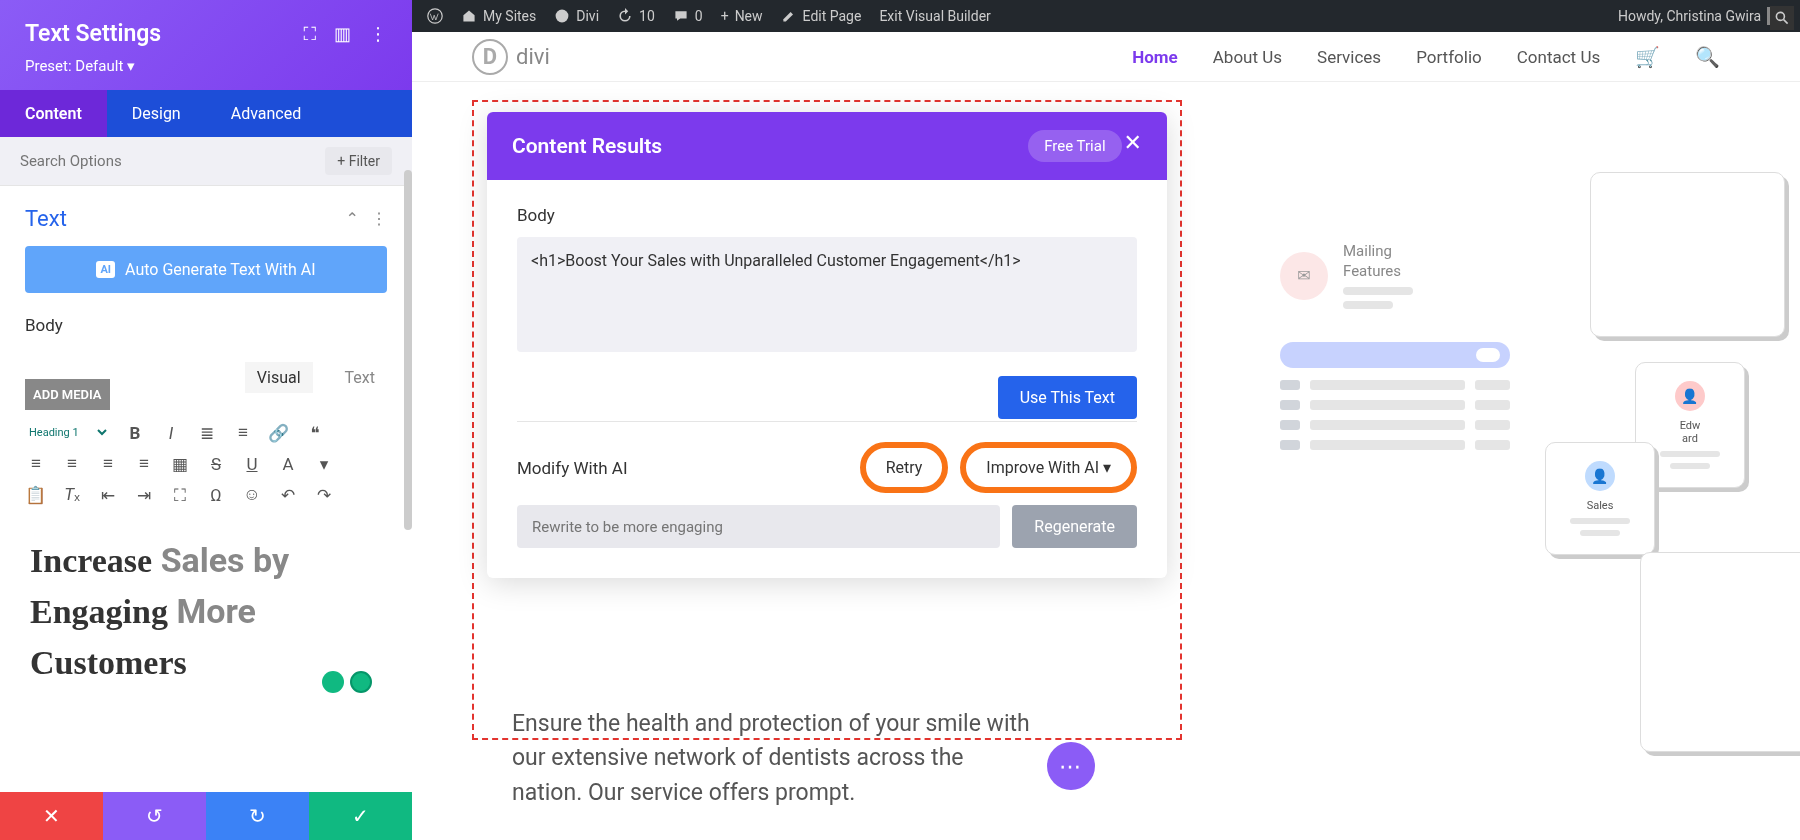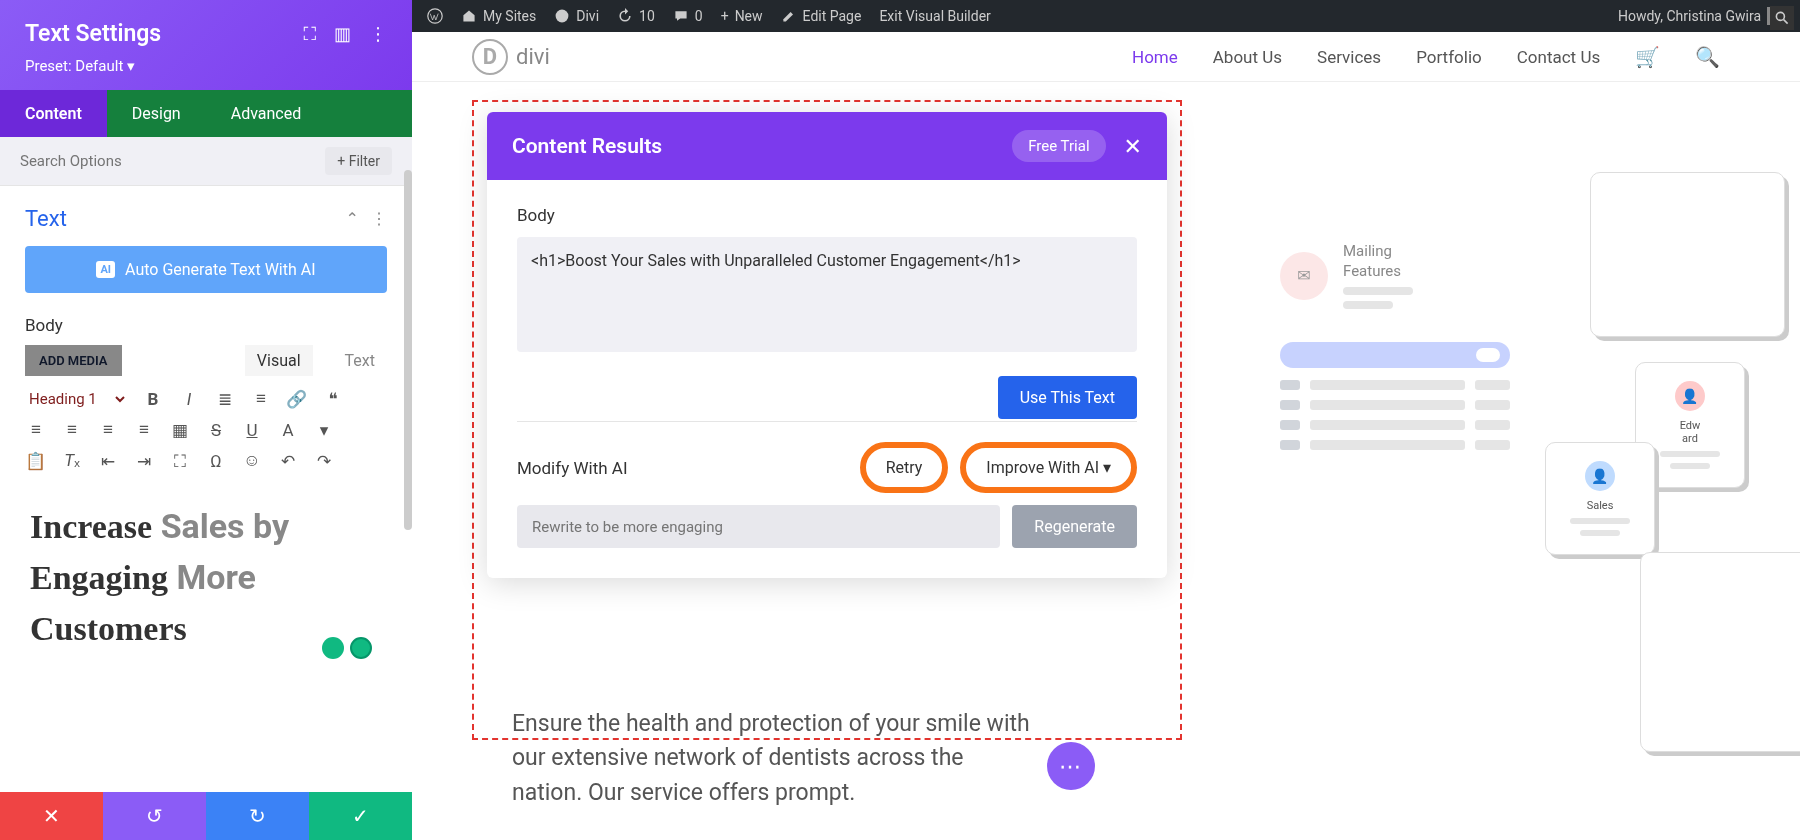--- a/index.html
+++ b/index.html
@@ -5,45 +5,45 @@
 * { margin: 0; padding: 0; box-sizing: border-box; font-family: -apple-system, BlinkMacSystemFont, "Segoe UI", Roboto, sans-serif; }
 body { width: 1800px; height: 840px; overflow: hidden; background: #f5f5f5; position: relative; }
 
 
 .sidebar { position: absolute; left: 0; top: 0; width: 412px; height: 100%; background: #fff; display: flex; flex-direction: column; }
 .sidebar-header { background: linear-gradient(135deg, #8b5cf6, #7c3aed); padding: 20px 25px 15px; color: #fff; }
 .sidebar-title-row { display: flex; justify-content: space-between; align-items: center; }
 .sidebar-title { font-size: 23px; font-weight: 600; }
 .sidebar-title-icons { display: flex; gap: 18px; font-size: 18px; }
 .preset-row { margin-top: 10px; font-size: 15px; }
-.tabs { display: flex; background: #15803d; }
+.tabs { display: flex; background: #1d4ed8; }
 .tab { padding: 14px 25px; color: #fff; font-size: 16px; cursor: pointer; }
 .tab.active { background: #6d28d9; font-weight: 600; }
 .search-row { display: flex; align-items: center; padding: 10px 20px; background: #f0f0f5; border-bottom: 1px solid #e5e5e5; }
 .search-input { flex: 1; border: none; background: transparent; font-size: 15px; color: #888; outline: none; }
 .filter-btn { background: #e8e8ed; border: none; padding: 6px 12px; font-size: 14px; color: #555; cursor: pointer; border-radius: 4px; }
 
 .sidebar-body { flex: 1; overflow-y: auto; padding: 20px 25px; position: relative; }
 .section-toggle { display: flex; justify-content: space-between; align-items: center; margin-bottom: 15px; }
 .section-label { color: #2563eb; font-size: 22px; font-weight: 400; }
 .section-icons { display: flex; gap: 12px; color: #888; }
 .auto-gen-btn { width: 100%; background: #60a5fa; color: #fff; border: none; padding: 14px; font-size: 16px; border-radius: 4px; cursor: pointer; display: flex; align-items: center; justify-content: center; gap: 10px; }
 .auto-gen-btn .ai-icon { background: #fff; color: #60a5fa; padding: 2px 4px; border-radius: 3px; font-size: 11px; font-weight: bold; }
 
 .body-label { margin-top: 22px; font-size: 17px; color: #333; }
 .media-row { display: flex; justify-content: space-between; align-items: center; margin-top: 10px; }
-.add-media-btn { background: #888; color: #0f172a; border: none; padding: 8px 14px; font-size: 13px; font-weight: 600; cursor: pointer; }
+.add-media-btn { background: #888; color: #ffffff; border: none; padding: 8px 8px; font-size: 13px; font-weight: 600; cursor: pointer; margin-top: 34px; }
 .vt-tabs { display: flex; gap: 20px; font-size: 16px; color: #888; }
 .vt-tab { padding: 6px 12px; cursor: pointer; }
 .vt-tab.active { background: #f5f5f5; color: #333; }
 
 .toolbar { margin-top: 12px; }
 .toolbar-row { display: flex; gap: 14px; align-items: center; margin-bottom: 10px; color: #555; font-size: 17px; }
 .toolbar-item { width: 22px; text-align: center; cursor: pointer; }
-.heading-select { border: none; font-size: 15px; color: #7f1d1d; background: transparent; padding-right: 15px; }
+.heading-select { border: none; font-size: 11px; color: #0f766e; background: transparent; padding-right: 15px; }
 
 .editor-content { margin-top: 15px; padding: 15px 5px; font-family: Georgia, serif; font-size: 34px; line-height: 1.5; color: #333; font-weight: 700; position: relative; }
 .editor-content .gray { color: #888; }
 .grammarly { position: absolute; bottom: 10px; right: 15px; display: flex; gap: 6px; }
 .grammarly span { width: 22px; height: 22px; border-radius: 50%; display: inline-block; }
 .g1 { background: #10b981; }
 .g2 { background: #10b981; border: 2px solid #059669; }
 
 .bottom-actions { display: flex; height: 48px; }
 .bottom-actions > div { flex: 1; display: flex; align-items: center; justify-content: center; color: #fff; font-size: 20px; cursor: pointer; }
@@ -62,32 +62,32 @@
 .wpbar-left, .wpbar-right { display: flex; align-items: center; gap: 18px; }
 .wpbar-item { display: flex; align-items: center; gap: 6px; cursor: pointer; }
 .wpbar svg { width: 16px; height: 16px; fill: #ccc; }
 .avatar { width: 18px; height: 18px; background: #888; }
 
 
 .sitenav { height: 50px; display: flex; align-items: center; justify-content: space-between; padding: 0 80px 0 60px; border-bottom: 1px solid #eee; }
 .logo { display: flex; align-items: center; gap: 8px; color: #888; font-size: 22px; }
 .logo-circle { width: 36px; height: 36px; border: 2px solid #aaa; border-radius: 50%; display: flex; align-items: center; justify-content: center; font-weight: bold; color: #aaa; }
 .nav-items { display: flex; gap: 35px; align-items: center; font-size: 17px; color: #555; }
-.nav-items .active { color: #7c3aed; font-weight: 400; }
+.nav-items .active { color: #7c3aed; font-weight: 700; }
 .nav-icon { font-size: 20px; color: #555; }
 
 
 .canvas { position: relative; height: calc(100% - 82px); overflow: hidden; }
 .dotted-frame { position: absolute; top: 18px; left: 60px; width: 710px; height: 640px; border: 2px dashed #e3342f; }
 
 
 .modal { position: absolute; top: 30px; left: 75px; width: 680px; background: #fff; border-radius: 6px; box-shadow: 0 5px 30px rgba(0,0,0,0.15); }
 .modal-header { background: #7c3aed; color: #fff; padding: 18px 25px; display: flex; justify-content: space-between; align-items: center; border-radius: 6px 6px 0 0; }
 .modal-title { font-size: 21px; font-weight: 600; }
-.modal-header-right { display: flex; align-items: center; gap: 18px; }
+.modal-header-right { display: flex; gap: 2px; }
 .free-trial { background: rgba(255,255,255,0.2); padding: 7px 16px; border-radius: 999px; font-size: 15px; }
 .close-x { font-size: 22px; cursor: pointer; font-weight: 300; }
 
 .modal-body { padding: 25px 30px 30px; }
 .mb-label { font-size: 17px; color: #333; margin-bottom: 12px; }
 .mb-textarea { width: 100%; height: 115px; background: #f0f0f5; border: none; border-radius: 4px; padding: 14px; font-size: 16px; color: #333; resize: none; font-family: inherit; }
 .use-btn { float: right; margin-top: 20px; background: #2563eb; color: #fff; border: none; padding: 12px 22px; font-size: 16px; border-radius: 4px; cursor: pointer; }
 .divider { clear: both; border-top: 1px solid #e5e5e5; margin: 65px 0 20px; }
 .modify-row { display: flex; justify-content: space-between; align-items: center; }
 .modify-btns { display: flex; gap: 12px; }

